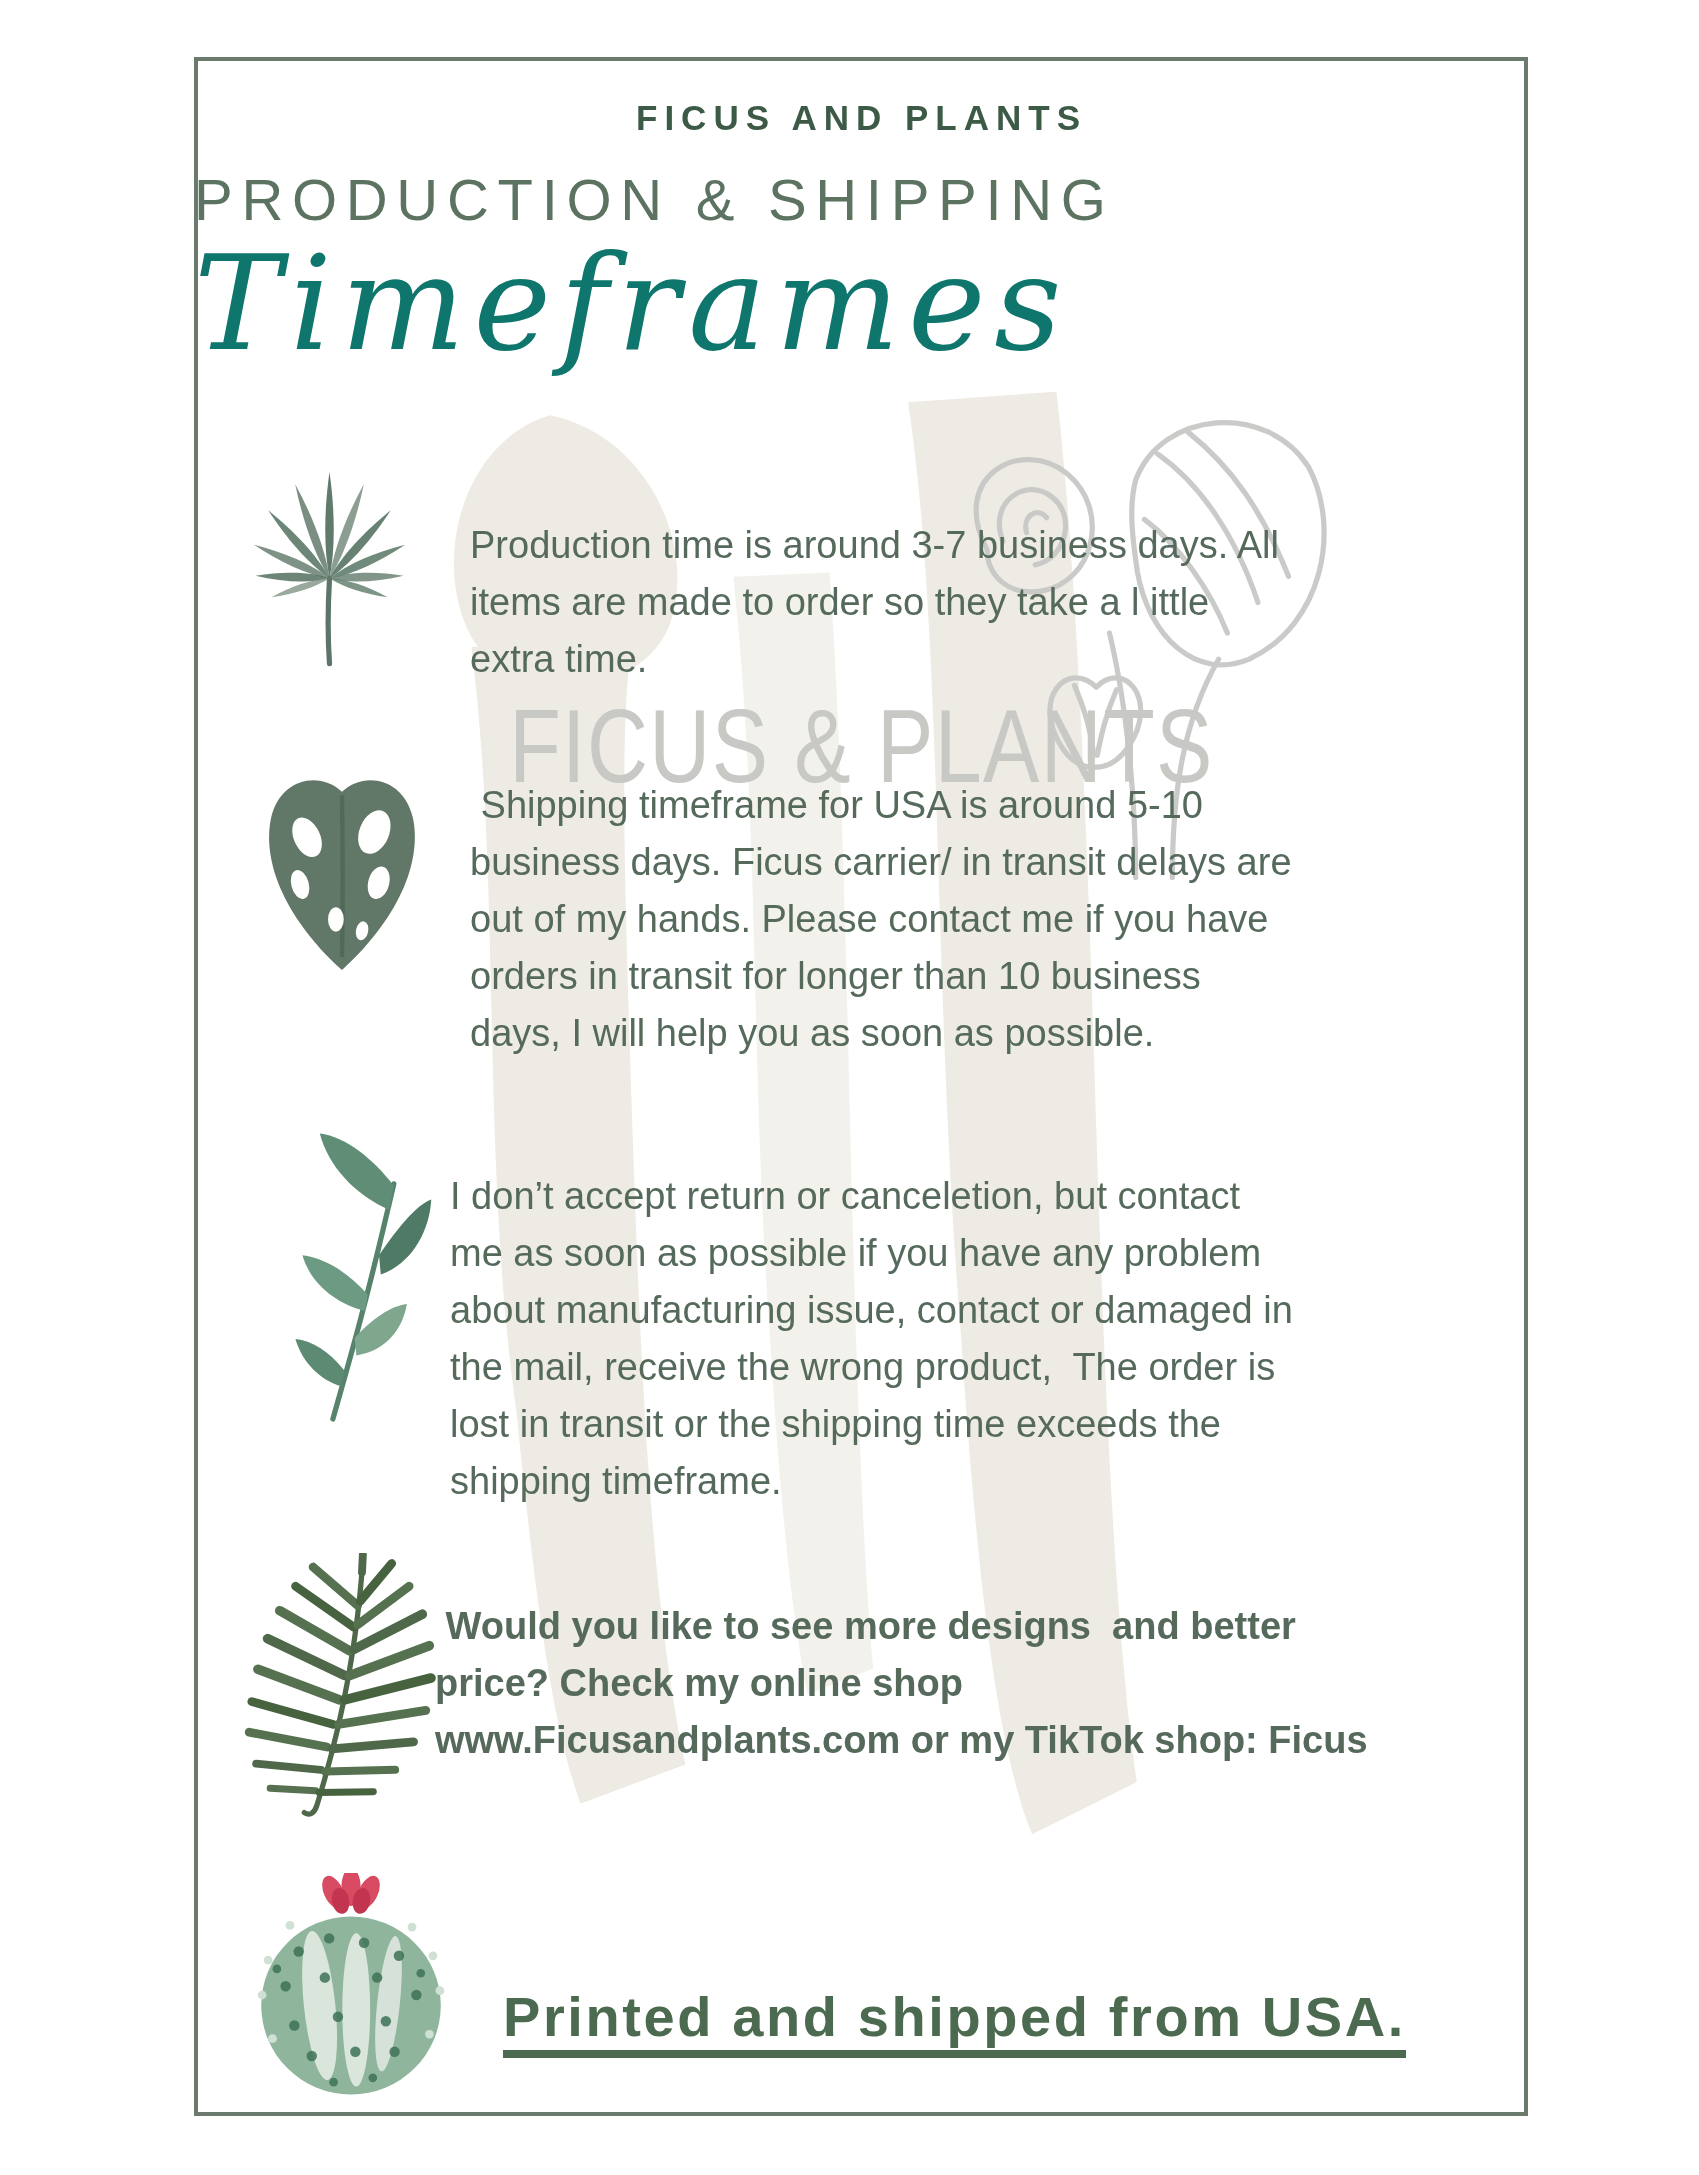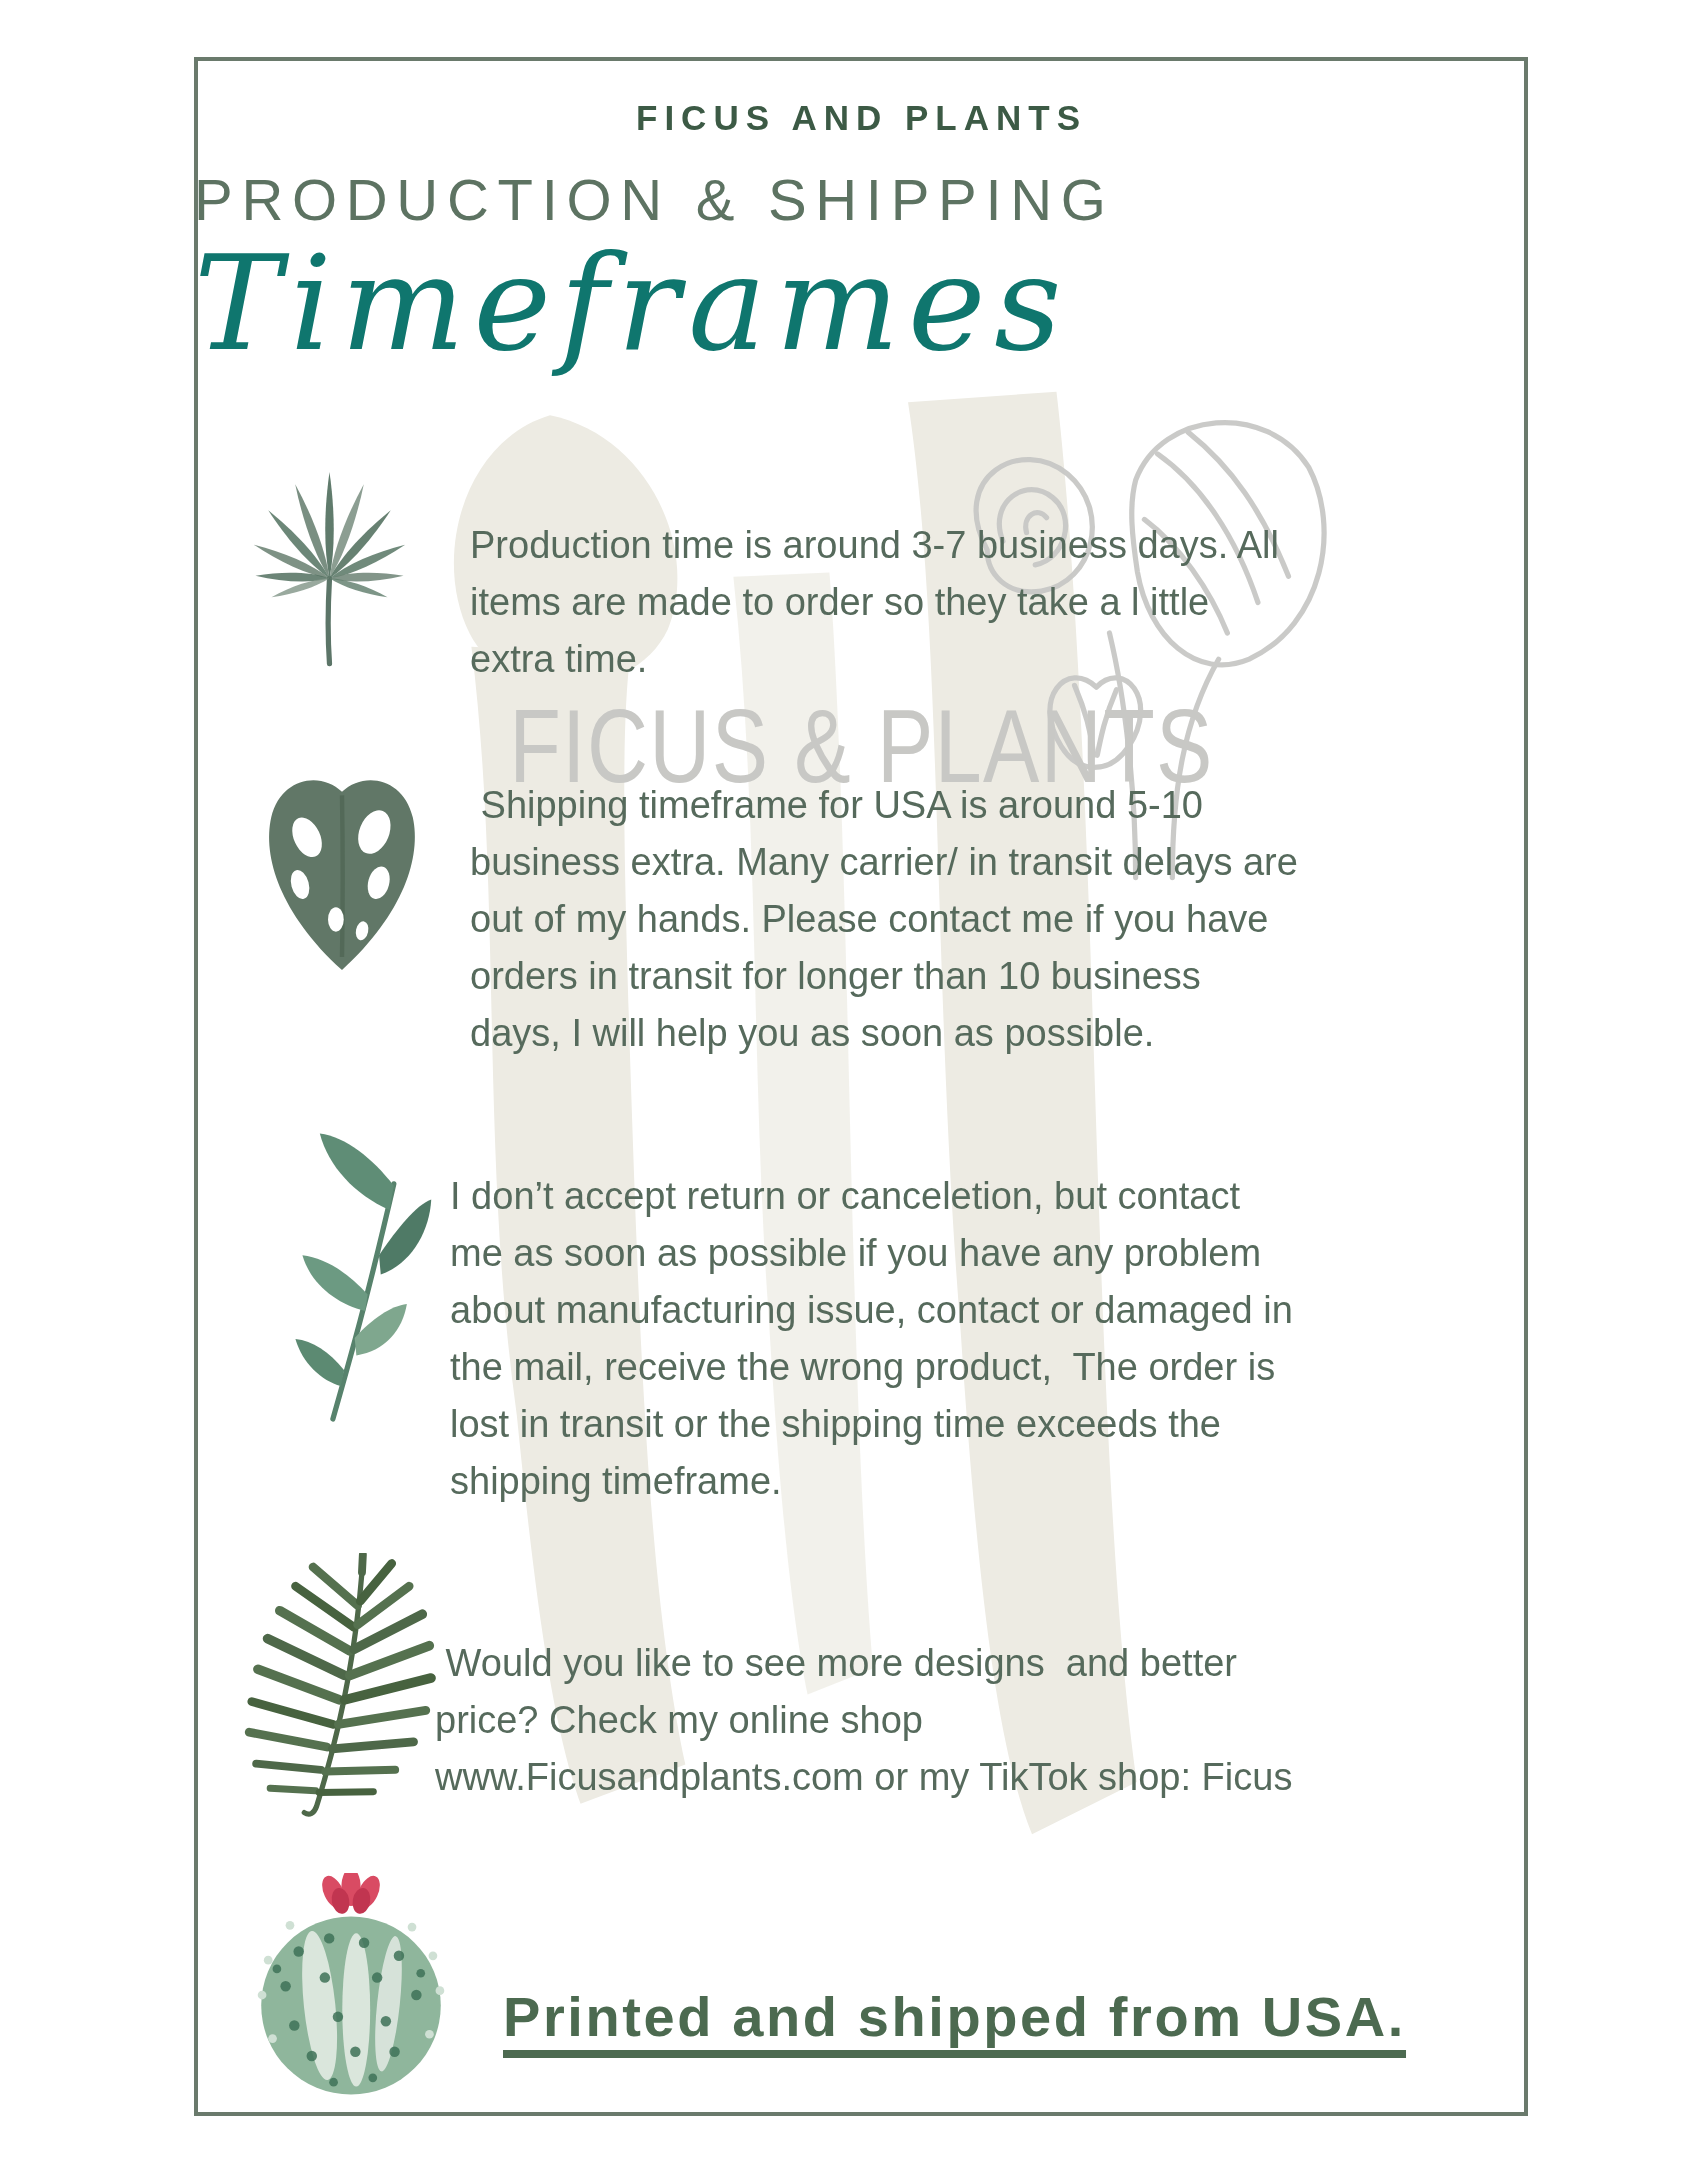--- a/index.html
+++ b/index.html
@@ -40,21 +40,21 @@
   
   .icon{position:absolute;z-index:2;}
   .para{
     position:absolute;z-index:2;font-size:38px;line-height:57px;
     color:#566a5c;
   }
   .para .line{white-space:pre-wrap;}
   #p1{left:470px;top:517px;}
   #p2{left:470px;top:777px;}
   #p3{left:450px;top:1168px;}
-  #p4{left:435px;top:1635px;}
+  #p4{left:435px;top:1598px;font-weight:bold;}
   #icon1{left:238px;top:430px;}
   #icon2{left:259px;top:769px;}
   #icon3{left:285px;top:1131px;}
   #icon4{left:229px;top:1553px;}
   #icon5{left:246px;top:1873px;}
   
   .footer-note{
     position:absolute;left:470px;top:1984px;z-index:2;
     font-size:56px;font-weight:bold;letter-spacing:2.6px;color:#4c6a50;
     text-decoration:underline;text-decoration-thickness:7.9px;
@@ -127,21 +127,21 @@
       <ellipse cx="55" cy="78" rx="15" ry="24" transform="rotate(-25 55 78)"></ellipse>
       <ellipse cx="132" cy="72" rx="17" ry="26" transform="rotate(22 132 72)"></ellipse>
       <ellipse cx="47" cy="132" rx="10" ry="17" transform="rotate(-15 47 132)"></ellipse>
       <ellipse cx="137" cy="130" rx="12" ry="19" transform="rotate(15 137 130)"></ellipse>
       <ellipse cx="88" cy="172" rx="9" ry="14"></ellipse>
       <ellipse cx="118" cy="185" rx="7" ry="11" transform="rotate(12 118 185)"></ellipse>
     </g>
   </svg>
   <div id="p2" class="para">
     <div class="line"> Shipping timeframe for USA is around 5-10</div>
-    <div class="line">business extra. Many carrier/ in transit delays are</div>
+    <div class="line">business days. Ficus carrier/ in transit delays are</div>
     <div class="line">out of my hands. Please contact me if you have</div>
     <div class="line">orders in transit for longer than 10 business</div>
     <div class="line">days, I will help you as soon as possible.</div>
   </div>
 
   <svg id="icon3" class="icon" width="148" height="293" viewBox="0 0 170 335">
     <path d="M55,330 C75,260 95,190 125,60" stroke="#57826c" stroke-width="6" fill="none" stroke-linecap="round"></path>
     <path fill="#5f8d76" d="M125,62 C100,30 70,6 40,2 C50,40 80,72 120,90 Z"></path>
     <path fill="#4f7a66" d="M108,142 C130,110 150,85 168,78 C166,115 145,152 110,164 Z"></path>
     <path fill="#6c9a82" d="M95,187 C70,160 45,145 20,142 C30,176 60,198 92,206 Z"></path>

